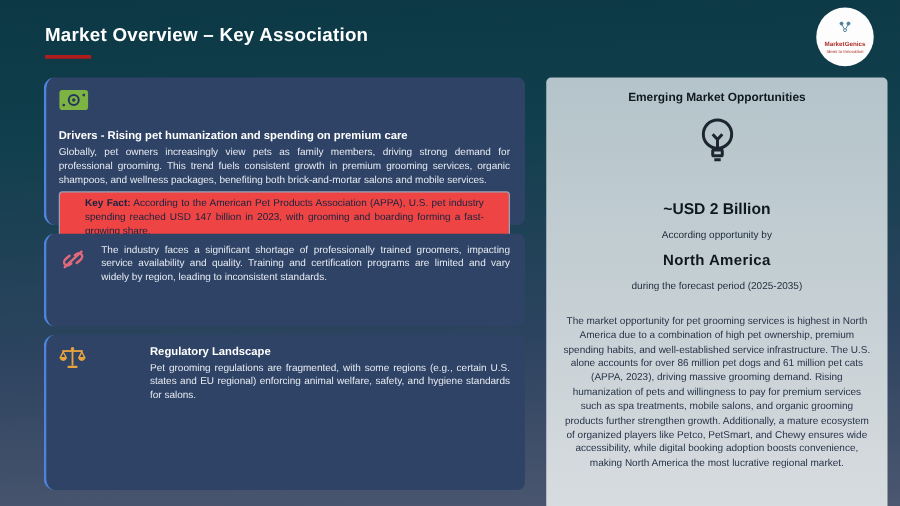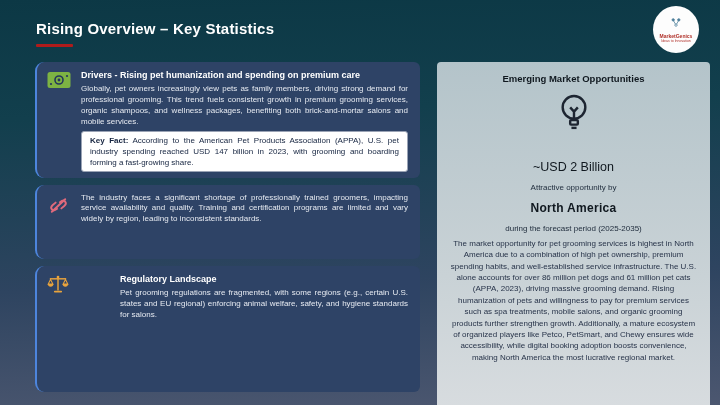--- a/index.html
+++ b/index.html
@@ -20,52 +20,52 @@
   .logo-tagline { color:#b03029; font-size:3.5px; line-height:1.1; }
 
   .main { position:absolute; top:62px; left:35px; display:flex; gap:17px; }
   .left-col { width:385px; height:330px; display:flex; flex-direction:column; gap:7px; }
 
   .card {
     background:#2e4366; border-left:2.5px solid #4d85dd;
     border-radius:9px 6px 6px 9px; padding:8px 12px 6px 10px;
     display:flex; gap:9px;
   }
-  .card-1 { height:118px; }
+  .card-1 { height:118px;flex-direction:column; }
   .card-2 { height:76px; }
   .card-3 { height:129px;gap:48px; }
   .icon-col { width:25px; flex:none; padding-top:1px; }
   .card-content { flex:1; }
   .card-heading { color:#ffffff; font-size:9px; font-weight:bold; margin-bottom:4px; }
   .card-body { color:#e6eaf1; font-size:8px; line-height:1.36; text-align:justify; }
   .callout {
-    margin-top:3px; background:#ffffff; border:1px solid #9aa3b5; border-radius:3px;
-    padding:3px 8px; color:#14233f; font-size:8px; line-height:1.38; text-align:justify;
+    margin-top:3px; background:#ef4444; border:1px solid #9aa3b5; border-radius:3px;
+    padding:3px 20px; color:#14233f; font-size:8px; line-height:1.38; text-align:justify;
   }
   .callout b { font-weight:bold; }
   .card-3 .callout { margin-top:7px; }
 
   .panel {
     width:273px; height:388px; border-radius:4px;
     background:linear-gradient(to bottom, #b4c4ca 0%, #c9d2d6 55%, #dcdfe2 100%);
     padding:9px 13px; text-align:center; color:#10181f;
   }
   .panel-heading { font-size:9.5px; font-weight:bold; margin-top:2px; }
   .bulb-wrap { margin-top:8px; height:44px; display:flex; justify-content:center; }
-  .panel-value { font-size:12.5px; font-weight:normal; margin-top:24px; }
+  .panel-value { font-size:12.5px; font-weight:bold; margin-top:24px; }
   .panel-subtitle { font-size:8px; margin-top:9px; color:#1d2a3a; }
   .panel-region { font-size:12px; font-weight:bold; margin-top:9px; letter-spacing:.3px; }
   .panel-period { font-size:8px; margin-top:9px; color:#1d2a3a; }
-  .panel-desc { font-size:8px; line-height:1.42; margin-top:5px; color:#273349; }
+  .panel-desc { font-size:8px; line-height:1.42; margin-top:18px; color:#273349; }
 </style>
 </head>
 <body>
 
 <div class="header">
-  <div class="title">Rising Overview – Key Statistics</div>
+  <div class="title">Market Overview – Key Association</div>
   <div class="title-underline"></div>
 </div>
 
 <div class="logo">
   <span>
     <svg viewBox="0 0 20 16" width="14" height="12">
       <g stroke="#4e7f9b" stroke-width="1.1">
         <line x1="10" y1="11" x2="6" y2="4"></line>
         <line x1="10" y1="11" x2="14" y2="4"></line>
         <circle cx="10" cy="11" r="1.7" fill="#ffffff"></circle>
@@ -142,18 +142,18 @@
       <svg viewBox="0 0 24 28" width="34" height="42">
         <g fill="none" stroke="#1d2531" stroke-width="1.7" stroke-linejoin="round">
           <path d="M12 2 a8 8 0 0 1 8 8 a8 8 0 0 1 -16 0 a8 8 0 0 1 8 -8 Z"></path>
           <path d="M12 17.5 v-4.5 M12 13 l-2.7-3 M12 13 l2.7-3"></path>
           <rect x="9.3" y="19" width="5.4" height="3.2" rx="0.6"></rect>
           <path d="M10.2 24.5 h3.6"></path>
         </g>
       </svg>
     </div>
     <div class="panel-value">~USD 2 Billion</div>
-    <div class="panel-subtitle">Attractive opportunity  by</div>
+    <div class="panel-subtitle">According opportunity  by</div>
     <div class="panel-region">North  America</div>
     <div class="panel-period">during the forecast period (2025-2035)</div>
     <div class="panel-desc">The market opportunity for pet grooming services is highest in North America due to a combination of high pet ownership, premium spending habits, and well-established service infrastructure. The U.S. alone accounts for over 86 million pet dogs and 61 million pet cats (APPA, 2023), driving massive grooming demand. Rising humanization of pets and willingness to pay for premium services such as spa treatments, mobile salons, and organic grooming products further strengthen growth. Additionally, a mature ecosystem of organized players like Petco, PetSmart, and Chewy ensures wide accessibility, while digital booking adoption boosts convenience, making North America the most lucrative regional market.</div>
   </div>
 </div>
 
 </body></html>

